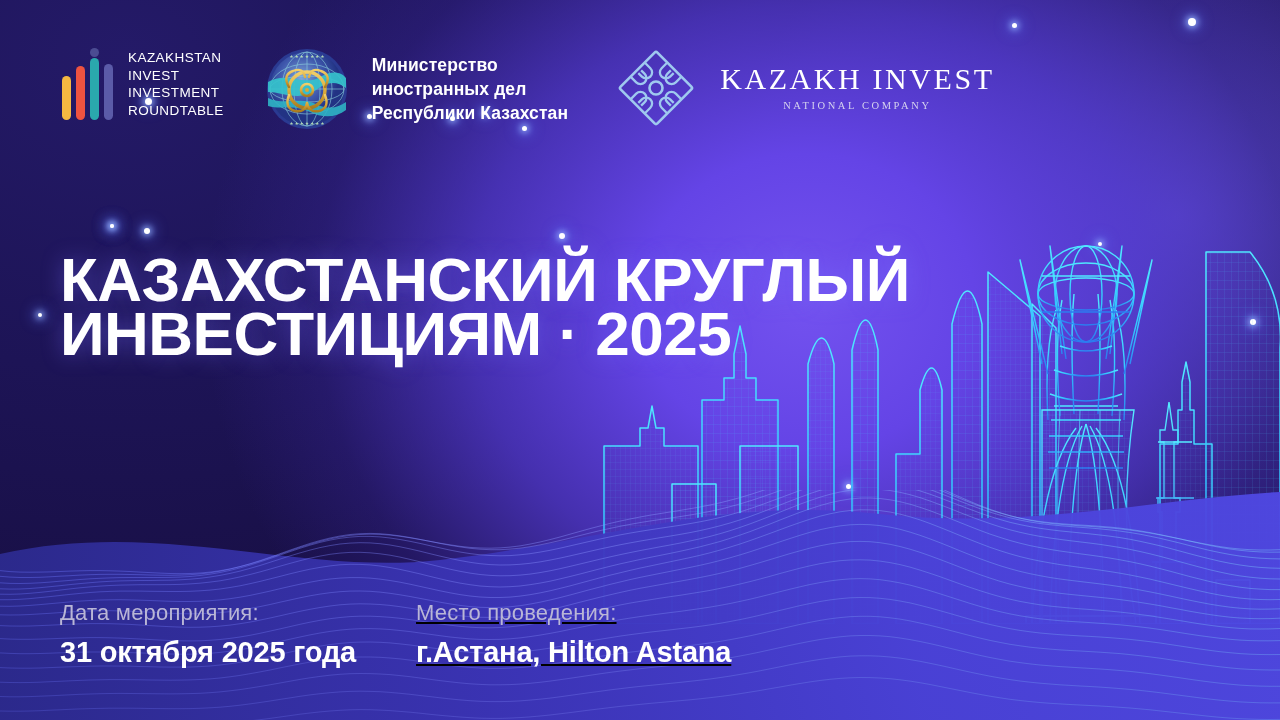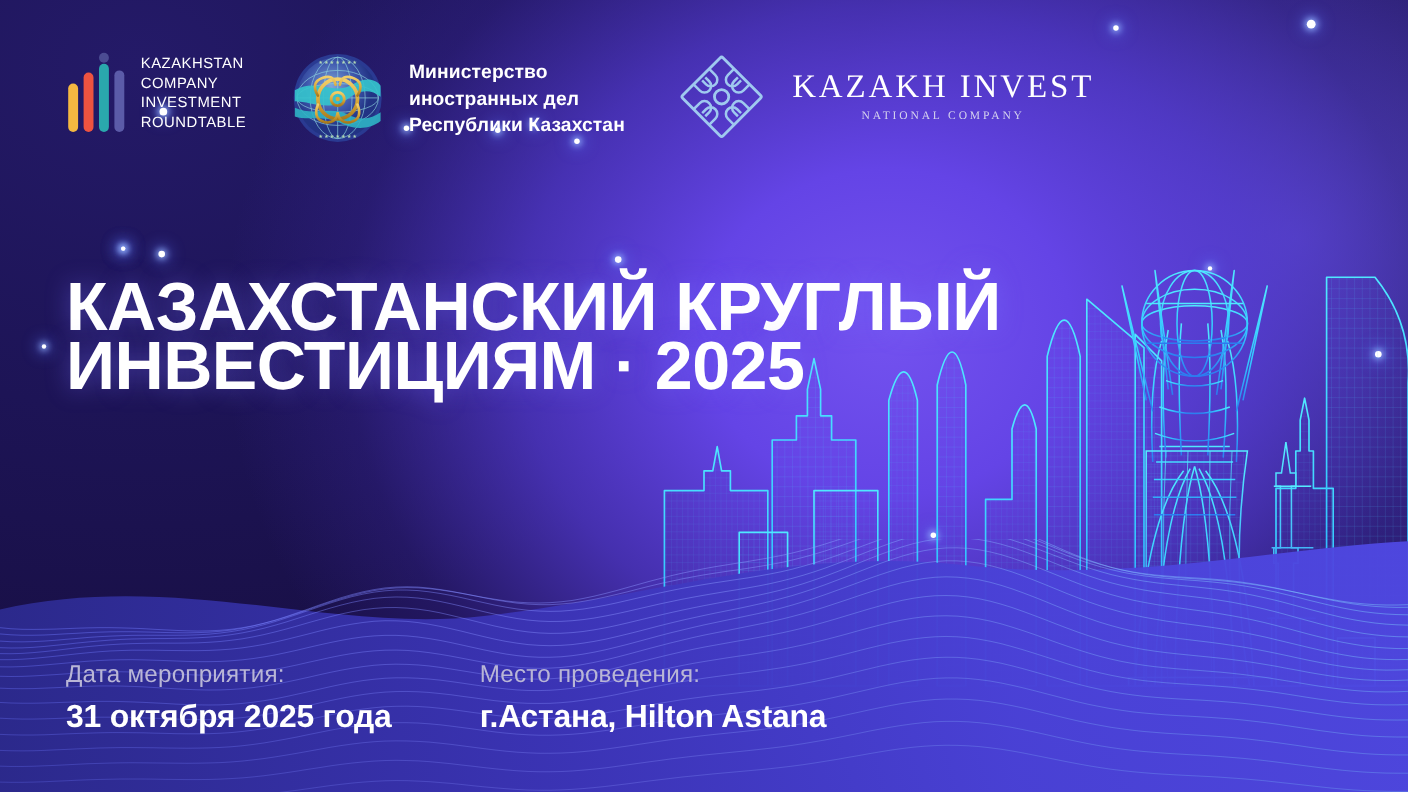--- a/index.html
+++ b/index.html
@@ -53,21 +53,21 @@
   
   #title { position:absolute; left:60px; top:253px; }
   #title .line { color:#ffffff; font-weight:700; font-size:62px; line-height:54px;
                  letter-spacing:-0.5px; white-space:nowrap;
                  text-shadow:0 0 22px rgba(120,110,255,.45); }
 
   
   #info { position:absolute; left:60px; bottom:48px; display:flex; gap:0; }
   .info-col .label { color:#b9b6d6; font-size:22px; line-height:30px; font-weight:400; letter-spacing:.2px; white-space:nowrap; }
   .info-col .value { color:#ffffff; font-size:29px; line-height:40px; font-weight:700; letter-spacing:-0.2px; white-space:nowrap; margin-top:4px;text-align:right; }
-  #info-venue { margin-left:80px; }
+  #info-venue { margin-left:60px;text-decoration:underline; }
 </style>
 </head>
 <body>
 
 <div id="poster">
 
   <div id="stars-layer">
       <div class="star" style="left: 1188px; top: 18px; width: 8px; height: 8px;"></div>
       <div class="star" style="left: 1250px; top: 319px; width: 6px; height: 6px;"></div>
       <div class="star" style="left: 1098px; top: 242px; width: 4px; height: 4px;"></div>
@@ -290,21 +290,21 @@
     <div class="logo-block" id="kgir">
       <div class="bars">
           <div class="bar" style="left: 0px; height: 44px; background: rgb(245, 184, 65);"></div>
           <div class="bar" style="left: 14px; height: 54px; background: rgb(238, 83, 64);"></div>
           <div class="bar" style="left: 28px; height: 62px; background: rgb(42, 168, 173);"></div>
           <div class="bar" style="left: 42px; height: 56px; background: rgb(91, 91, 168);"></div>
           <div class="dot" style="left: 28px; top: 0px; background: rgb(75, 76, 146);"></div>
         </div>
       <div class="txt">
         <div>KAZAKHSTAN</div>
-        <div>COMPANY</div>
+        <div>INVEST</div>
         <div>INVESTMENT</div>
         <div>ROUNDTABLE</div>
       </div>
     </div>
 
     <div class="logo-block" id="mfa">
       <svg width="82" height="82" viewBox="0 0 82 82">
         <defs>
           <radialGradient id="globeg" cx="42%" cy="36%">
             <stop offset="0%" stop-color="#7fa7d8"></stop>

